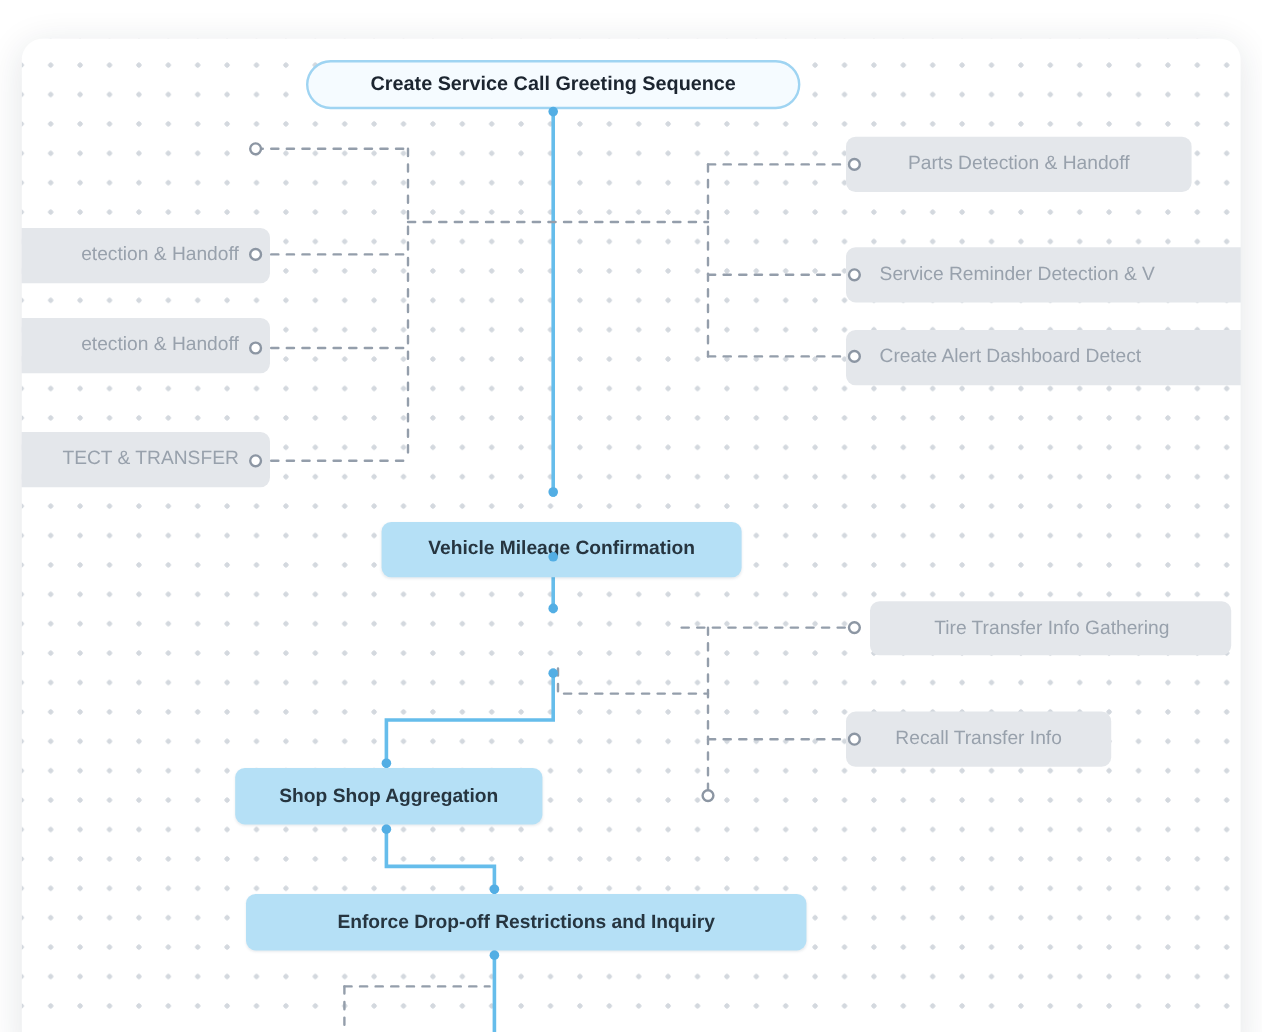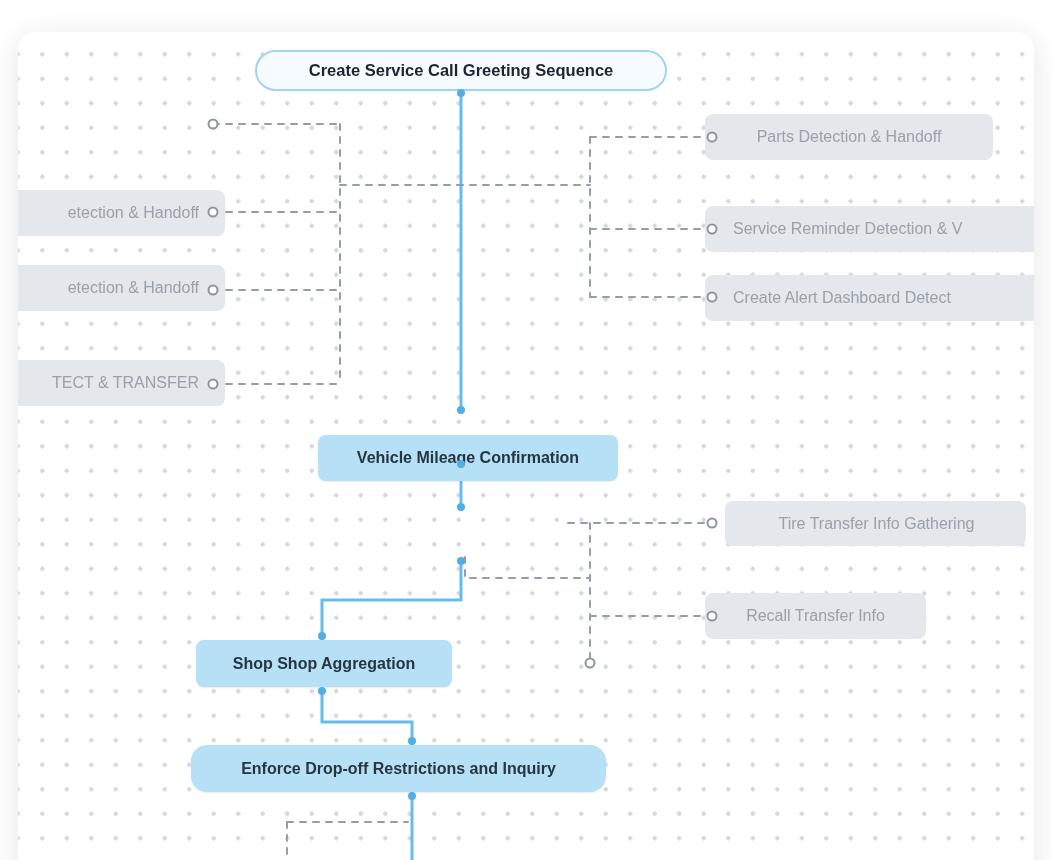--- a/index.html
+++ b/index.html
@@ -130,21 +130,21 @@
   <div class="node node-start" style="left:237px; top:18px; width:412px; height:41px;">
     <span>Create Service Call Greeting Sequence</span>
   </div>
 
   <div class="node node-blue" style="left:300px; top:382px; width:300px; height:46px;margin-top:21px;">
     <span>Vehicle Mileage Confirmation</span>
   </div>
   <div class="node node-blue" style="left:178px; top:608px; width:256px; height:47px;">
     <span>Shop Shop Aggregation</span>
   </div>
-  <div class="node node-blue" style="left:173px; top:713px; width:415px; height:47px;border-radius:16px;">
+  <div class="node node-blue" style="left:187px; top:713px; width:467px; height:47px;">
     <span>Enforce Drop-off Restrictions and Inquiry</span>
   </div>
 
   <div class="node node-gray align-right" style="left:-120px; top:158px; width:327px; height:46px;">
     <span>etection &amp; Handoff</span>
   </div>
   <div class="node node-gray align-right" style="left:-120px; top:233px; width:327px; height:46px;">
     <span>etection &amp; Handoff</span>
   </div>
   <div class="node node-gray align-right" style="left:-120px; top:328px; width:327px; height:46px;">

